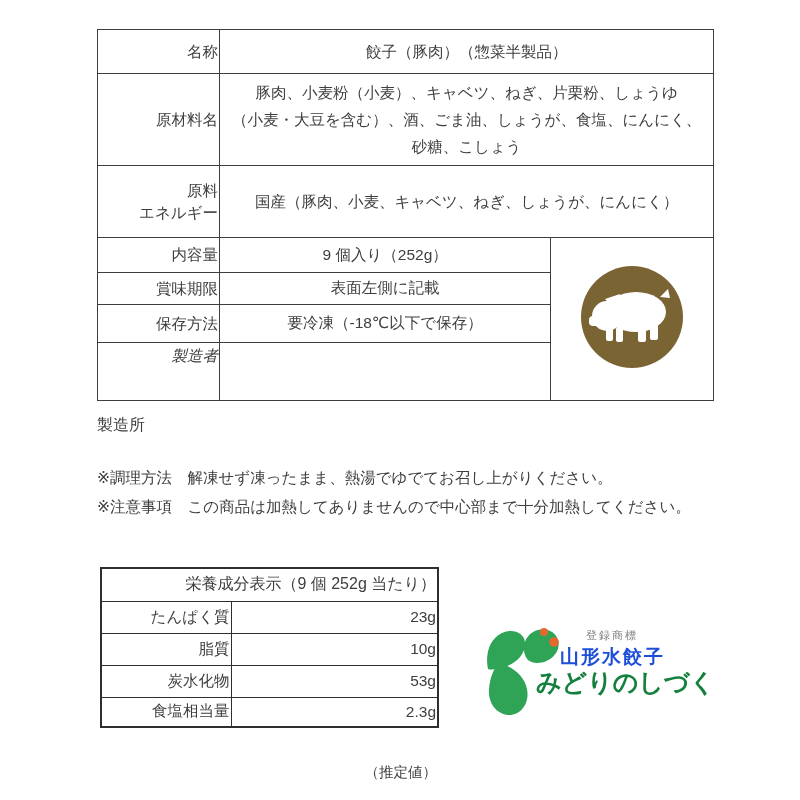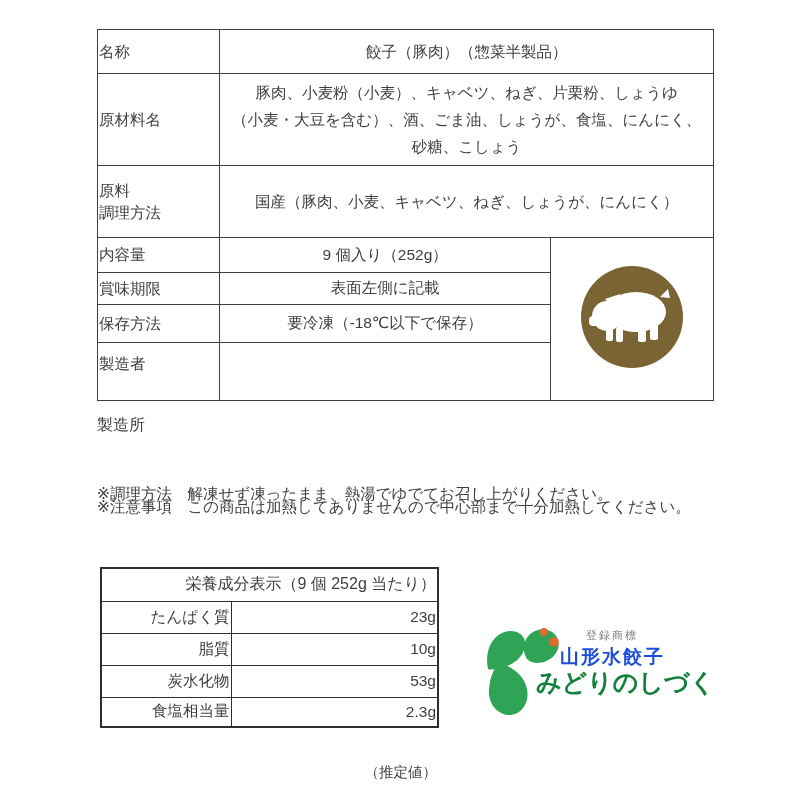--- a/index.html
+++ b/index.html
@@ -2,31 +2,31 @@
 <html><head>
 <meta charset="utf-8">
 <style>
   html,body{margin:0;padding:0;background:#ffffff;}
   body{width:800px;height:800px;font-family:"Liberation Sans","DejaVu Sans",sans-serif;color:#3e3e3e;}
   .page{position:relative;width:800px;height:800px;background:#fff;overflow:hidden;}
 
   
   .spec-table{position:absolute;left:97px;top:29px;border-collapse:collapse;table-layout:fixed;}
   .spec-table td{border:1.5px solid #3e3e3e;font-size:15.5px;box-sizing:border-box;}
-  .spec-table td.lbl{text-align:left;vertical-align:middle;line-height:22px;}
-  .spec-table td.lbl-top{vertical-align:top;padding-top:10px;}
+  .spec-table td.lbl{text-align:right;vertical-align:middle;line-height:22px;}
+  .spec-table td.lbl-top{vertical-align:top;padding-top:2px;font-style:italic;}
   .spec-table td.val{padding:4px 12px;vertical-align:middle;text-align:center;}
   .spec-table td.val .ln{white-space:nowrap;line-height:27px;}
   .nowrap{white-space:nowrap;}
   .pig-cell{text-align:center;vertical-align:middle;}
 
   
   .factory{position:absolute;left:97px;top:415px;font-size:16px;}
   .note{position:absolute;left:97px;font-size:15.5px;white-space:nowrap;}
-  .note.cooking{top:468px;margin-top:16px;}
+  .note.cooking{top:468px;}
   .note.caution{top:497px;}
 
   
   .nutri-table{position:absolute;left:100px;top:567px;border-collapse:collapse;table-layout:fixed;border:2px solid #2e2e2e;}
   .nutri-table td{border:1px solid #2e2e2e;font-size:15.5px;text-align:right;vertical-align:middle;box-sizing:border-box;}
   .nutri-table td.head{font-size:16px;}
   .nutri-footnote{position:absolute;left:100px;top:763px;width:337px;text-align:right;font-size:14.5px;}
 
   
   .logo-mark{position:absolute;left:483px;top:619px;}
@@ -56,21 +56,21 @@
       <td class="lbl">原材料名</td>
       <td class="val" colspan="2">
         <div class="ln">豚肉、小麦粉（小麦）、キャベツ、ねぎ、片栗粉、しょうゆ</div>
         <div class="ln">（小麦・大豆を含む）、酒、ごま油、しょうが、食塩、にんにく、</div>
         <div class="ln">砂糖、こしょう</div>
       </td>
     </tr>
     <tr style="height:72px">
       <td class="lbl">
         <div>原料</div>
-        <div>調理方法</div>
+        <div>エネルギー</div>
       </td>
       <td class="val" colspan="2">
         <div class="ln">国産（豚肉、小麦、キャベツ、ねぎ、しょうが、にんにく）</div>
       </td>
     </tr>
     <tr style="height:35px">
       <td class="lbl">内容量</td>
       <td class="val nowrap">9 個入り（252g）</td>
       <td class="pig-cell" rowspan="4">
         <svg width="104" height="104" viewBox="0 0 104 104">

